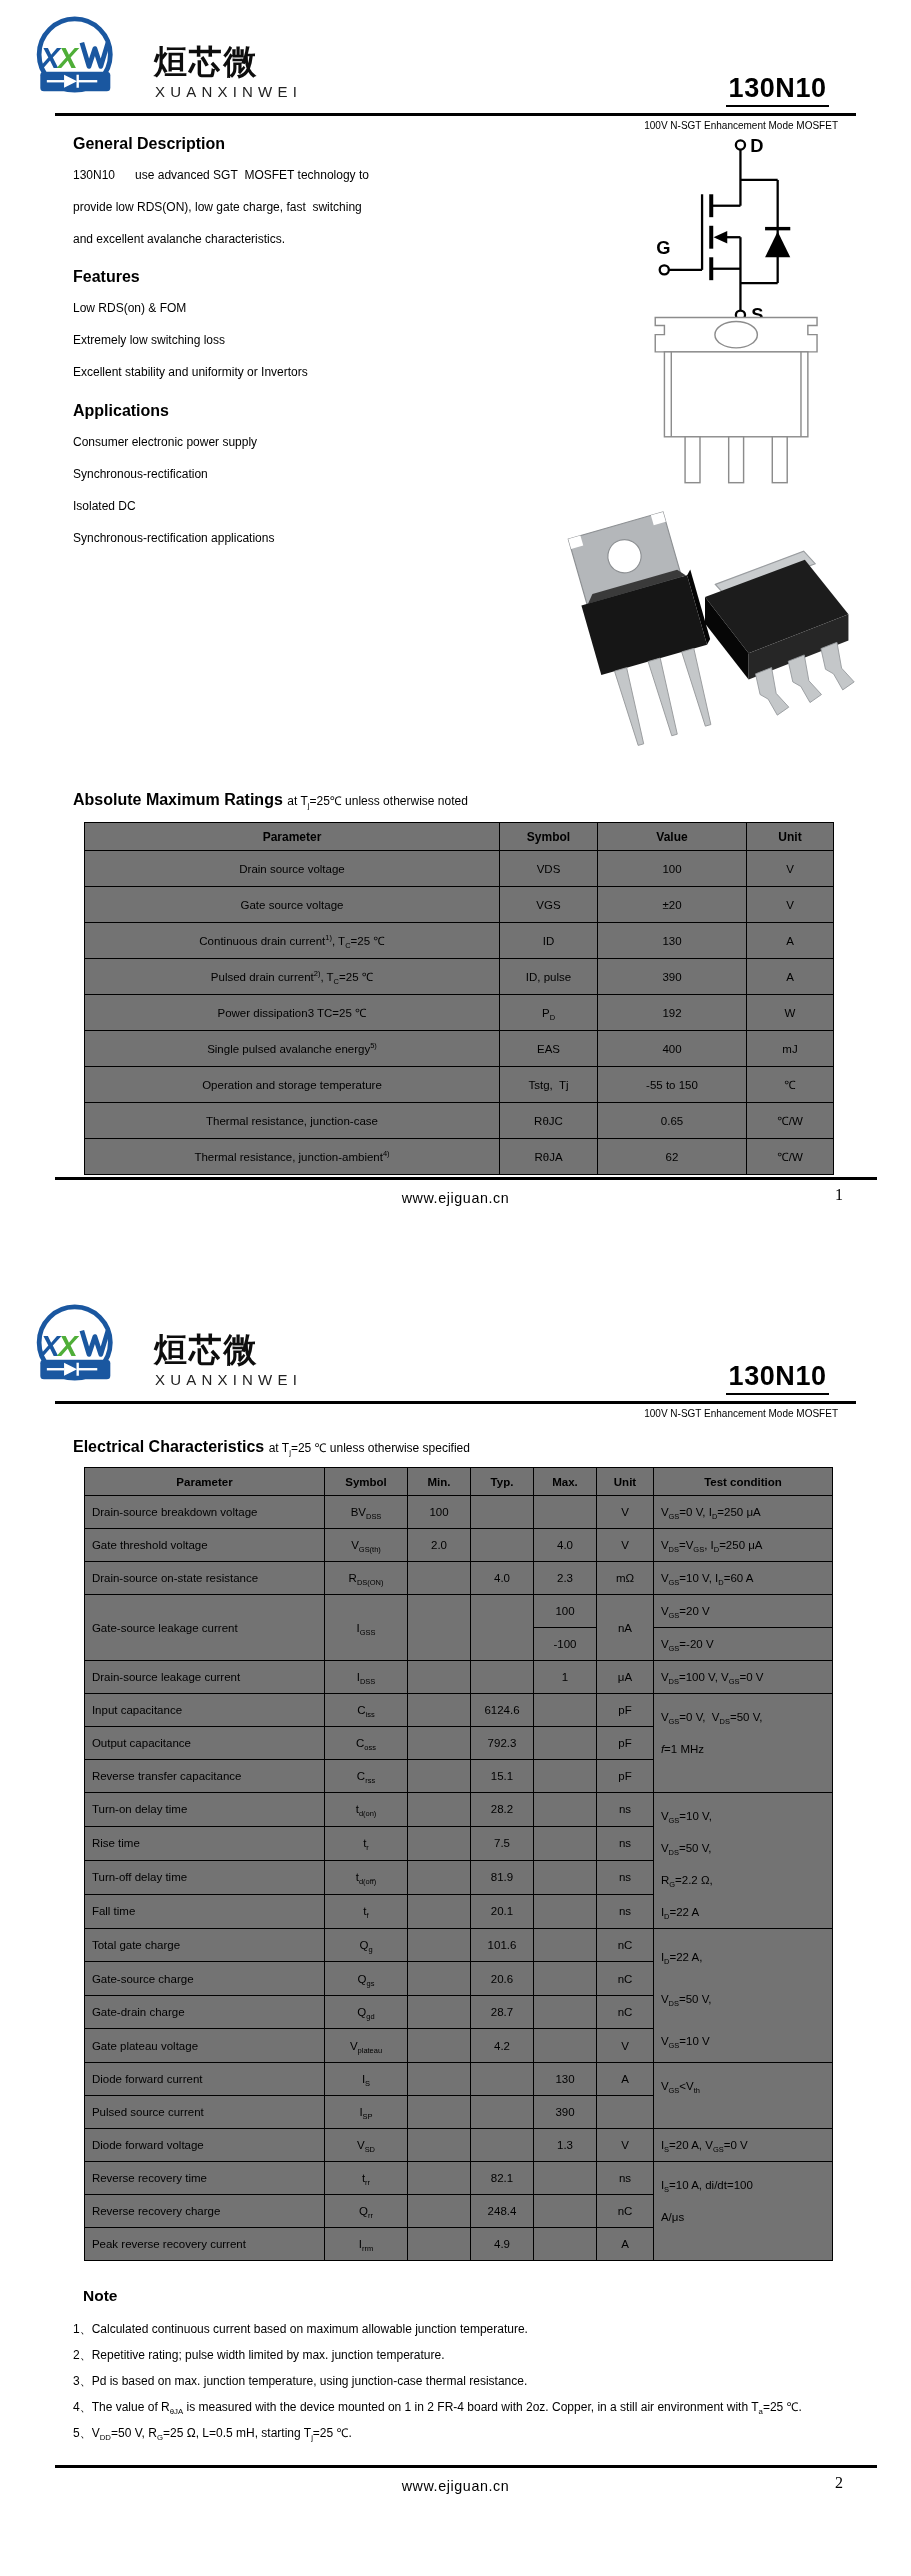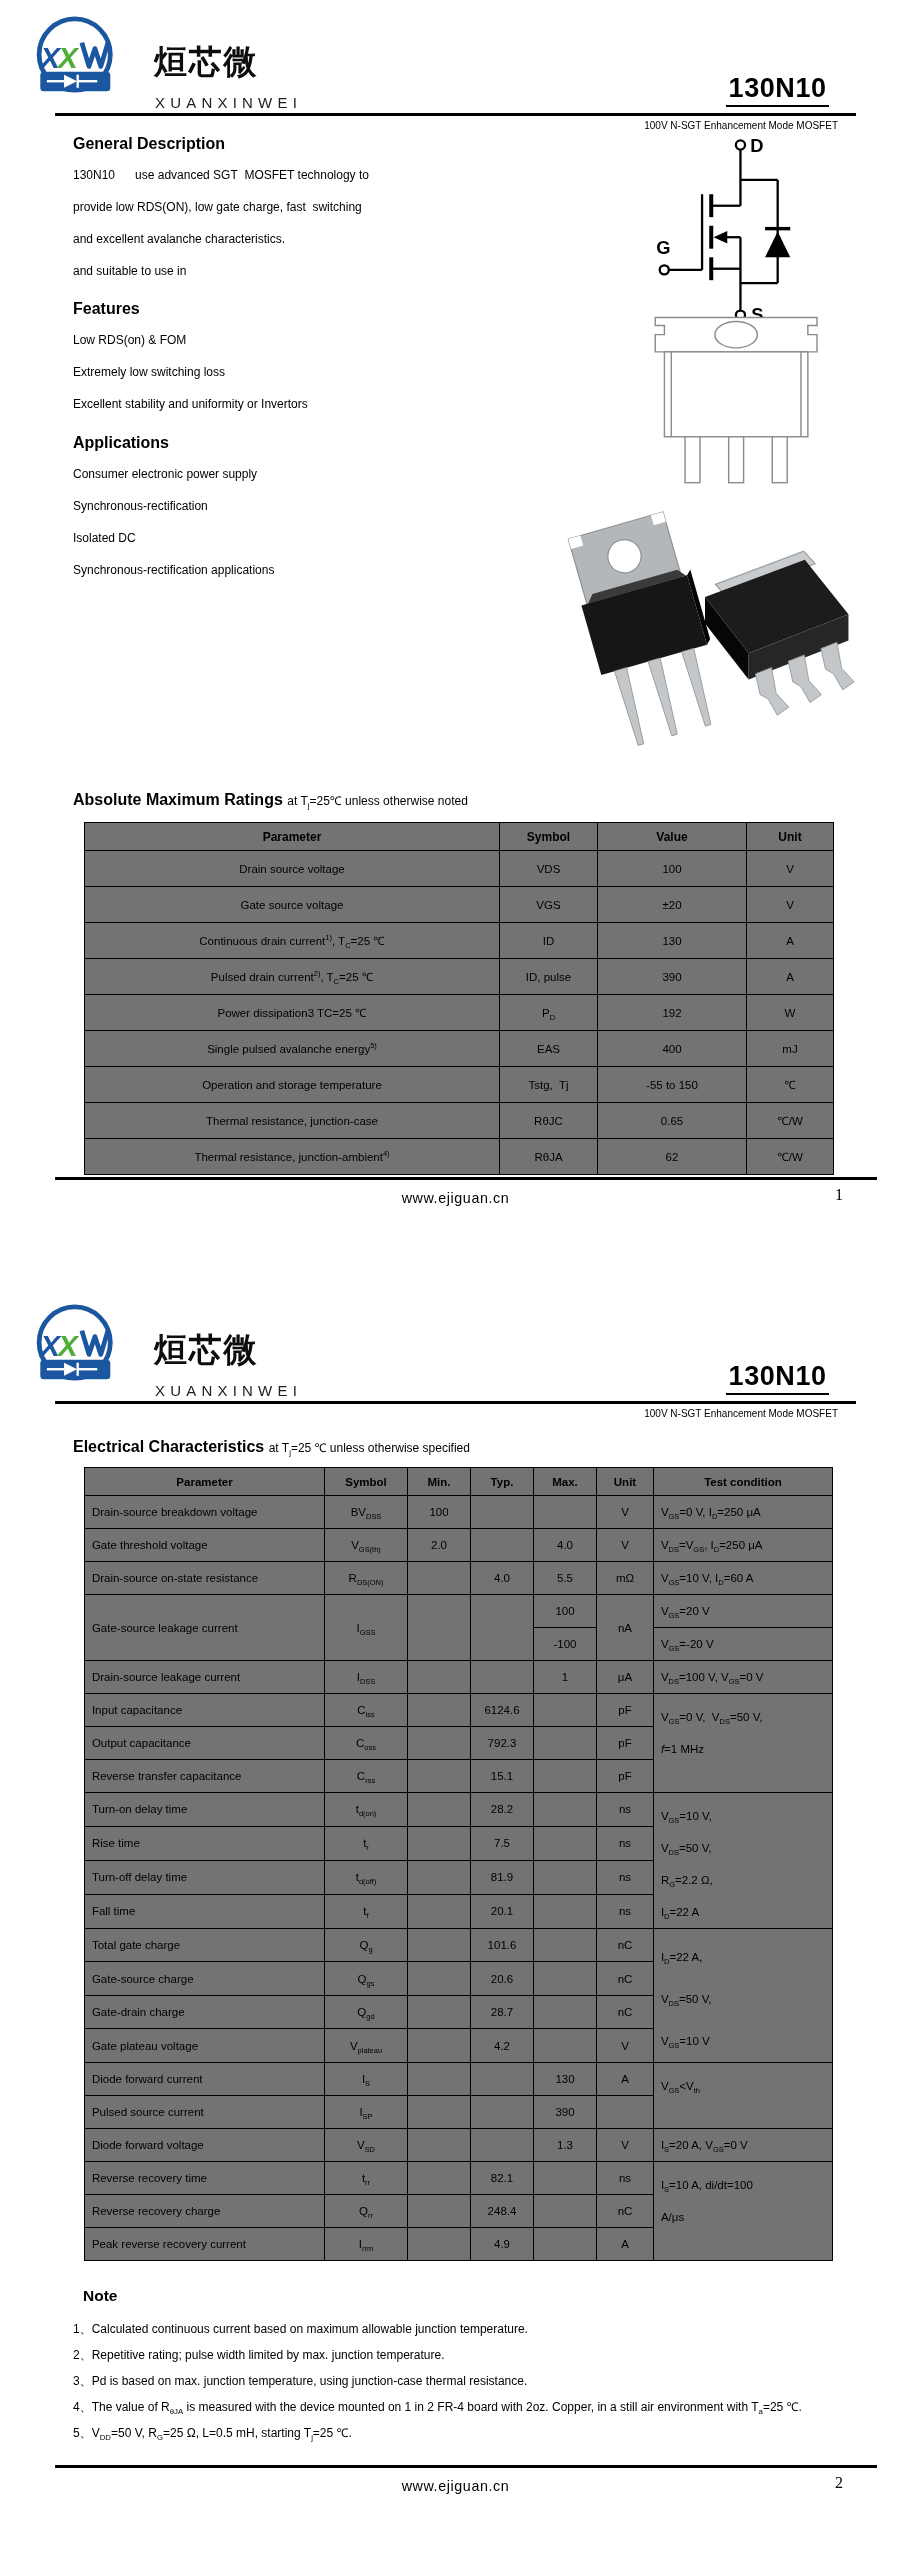--- a/index.html
+++ b/index.html
@@ -4,21 +4,21 @@
 <style>
   html,body{margin:0;padding:0;background:#fff;}
   .sheet{position:relative;width:911px;height:2576px;background:#fff;color:#000;
          font-family:"Liberation Sans", sans-serif;overflow:hidden;}
   .page{position:absolute;left:0;width:911px;height:1288px;background:#fff;}
   #page1{top:0;} #page2{top:1288px;}
 
   
   .logo{position:absolute;left:32px;top:12.6px;width:241px;height:92px;}
   .logo-cn{position:absolute;left:122px;top:27.5px;font-size:33px;font-weight:bold;color:#0d0d0d;letter-spacing:1.7px;}
-  .logo-en{position:absolute;left:123px;top:70px;font-size:15px;letter-spacing:5.2px;color:#222;font-weight:500;margin-top:11px;}
+  .logo-en{position:absolute;left:123px;top:70px;font-size:15px;letter-spacing:5.2px;color:#222;font-weight:500;}
   .partnum{position:absolute;right:82px;top:73px;font-size:27px;font-weight:bold;
            border-bottom:2.9px solid #000;padding:0 2.3px 0.6px 2.3px;letter-spacing:0.6px;}
   .head-rule{position:absolute;left:55px;right:55px;top:113px;height:2.9px;background:#000;}
   .subtitle{position:absolute;right:73px;top:120px;font-size:10px;font-weight:normal;}
 
   
   .leftcol{position:absolute;left:73px;top:135px;width:488px;}
   .h-sec{font-size:16px;font-weight:bold;margin:0;}
   .bodyline{font-size:12px;line-height:32px;margin:0;white-space:nowrap;}
   .gap-s{height:5.7px;} .gap-m{height:13.8px;}
@@ -84,21 +84,20 @@
     <div class="partnum">130N10</div>
     <div class="head-rule"></div>
     <div class="subtitle">100V N-SGT Enhancement Mode MOSFET</div>
 
     <div class="leftcol">
       <h3 class="h-sec">General Description</h3>
       <div class="gap-s"></div>
       <p class="bodyline">130N10&nbsp;&nbsp;&nbsp;&nbsp;&nbsp;&nbsp;use advanced SGT&nbsp; MOSFET technology to</p>
       <p class="bodyline">provide low RDS(ON), low gate charge, fast&nbsp; switching</p>
       <p class="bodyline">and excellent avalanche characteristics.</p>
-      <p class="bodyline">and suitable to use in</p>
       <div class="gap-m"></div>
       <h3 class="h-sec">Features</h3>
       <div class="gap-s"></div>
       <p class="bodyline">Low RDS(on) &amp; FOM</p>
       <p class="bodyline">Extremely low switching loss</p>
       <p class="bodyline">Excellent stability and uniformity or Invertors</p>
       <div class="gap-m"></div>
       <h3 class="h-sec">Applications</h3>
       <div class="gap-s"></div>
       <p class="bodyline">Consumer electronic power supply</p>
@@ -315,21 +314,21 @@
         <td></td>
         <td>4.0</td>
         <td>V</td>
         <td class="cond">V<sub>DS</sub>=V<sub>GS</sub>, I<sub>D</sub>=250 μA</td>
       </tr>
       <tr>
         <td class="param">Drain-source on-state resistance</td>
         <td>R<sub>DS(ON)</sub></td>
         <td></td>
         <td>4.0</td>
-        <td>5.5</td>
+        <td>2.3</td>
         <td>mΩ</td>
         <td class="cond">V<sub>GS</sub>=10 V, I<sub>D</sub>=60 A</td>
       </tr>
       <tr>
         <td class="param" rowspan="2">Gate-source leakage current</td>
         <td rowspan="2">I<sub>GSS</sub></td>
         <td rowspan="2"></td>
         <td rowspan="2"></td>
         <td>100</td>
         <td rowspan="2">nA</td>

